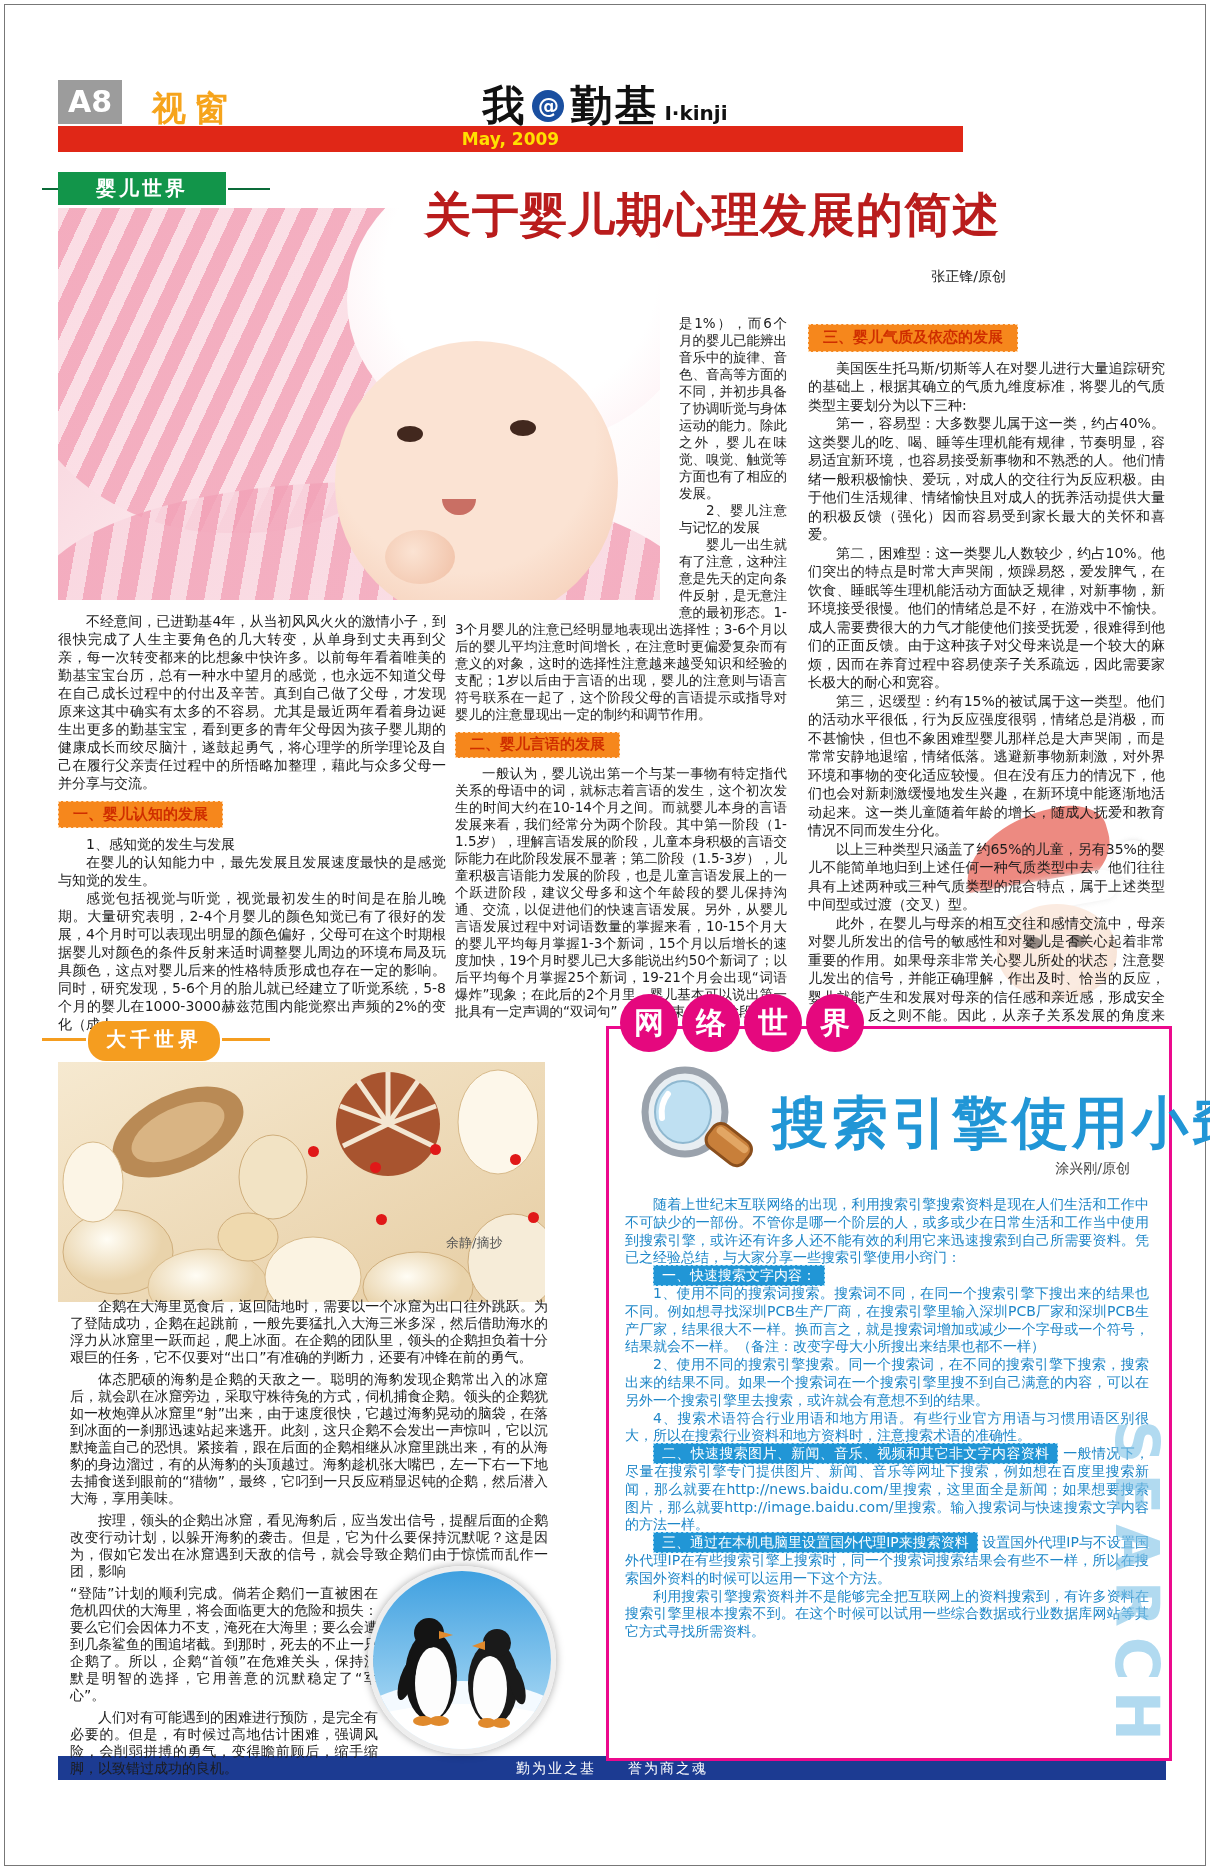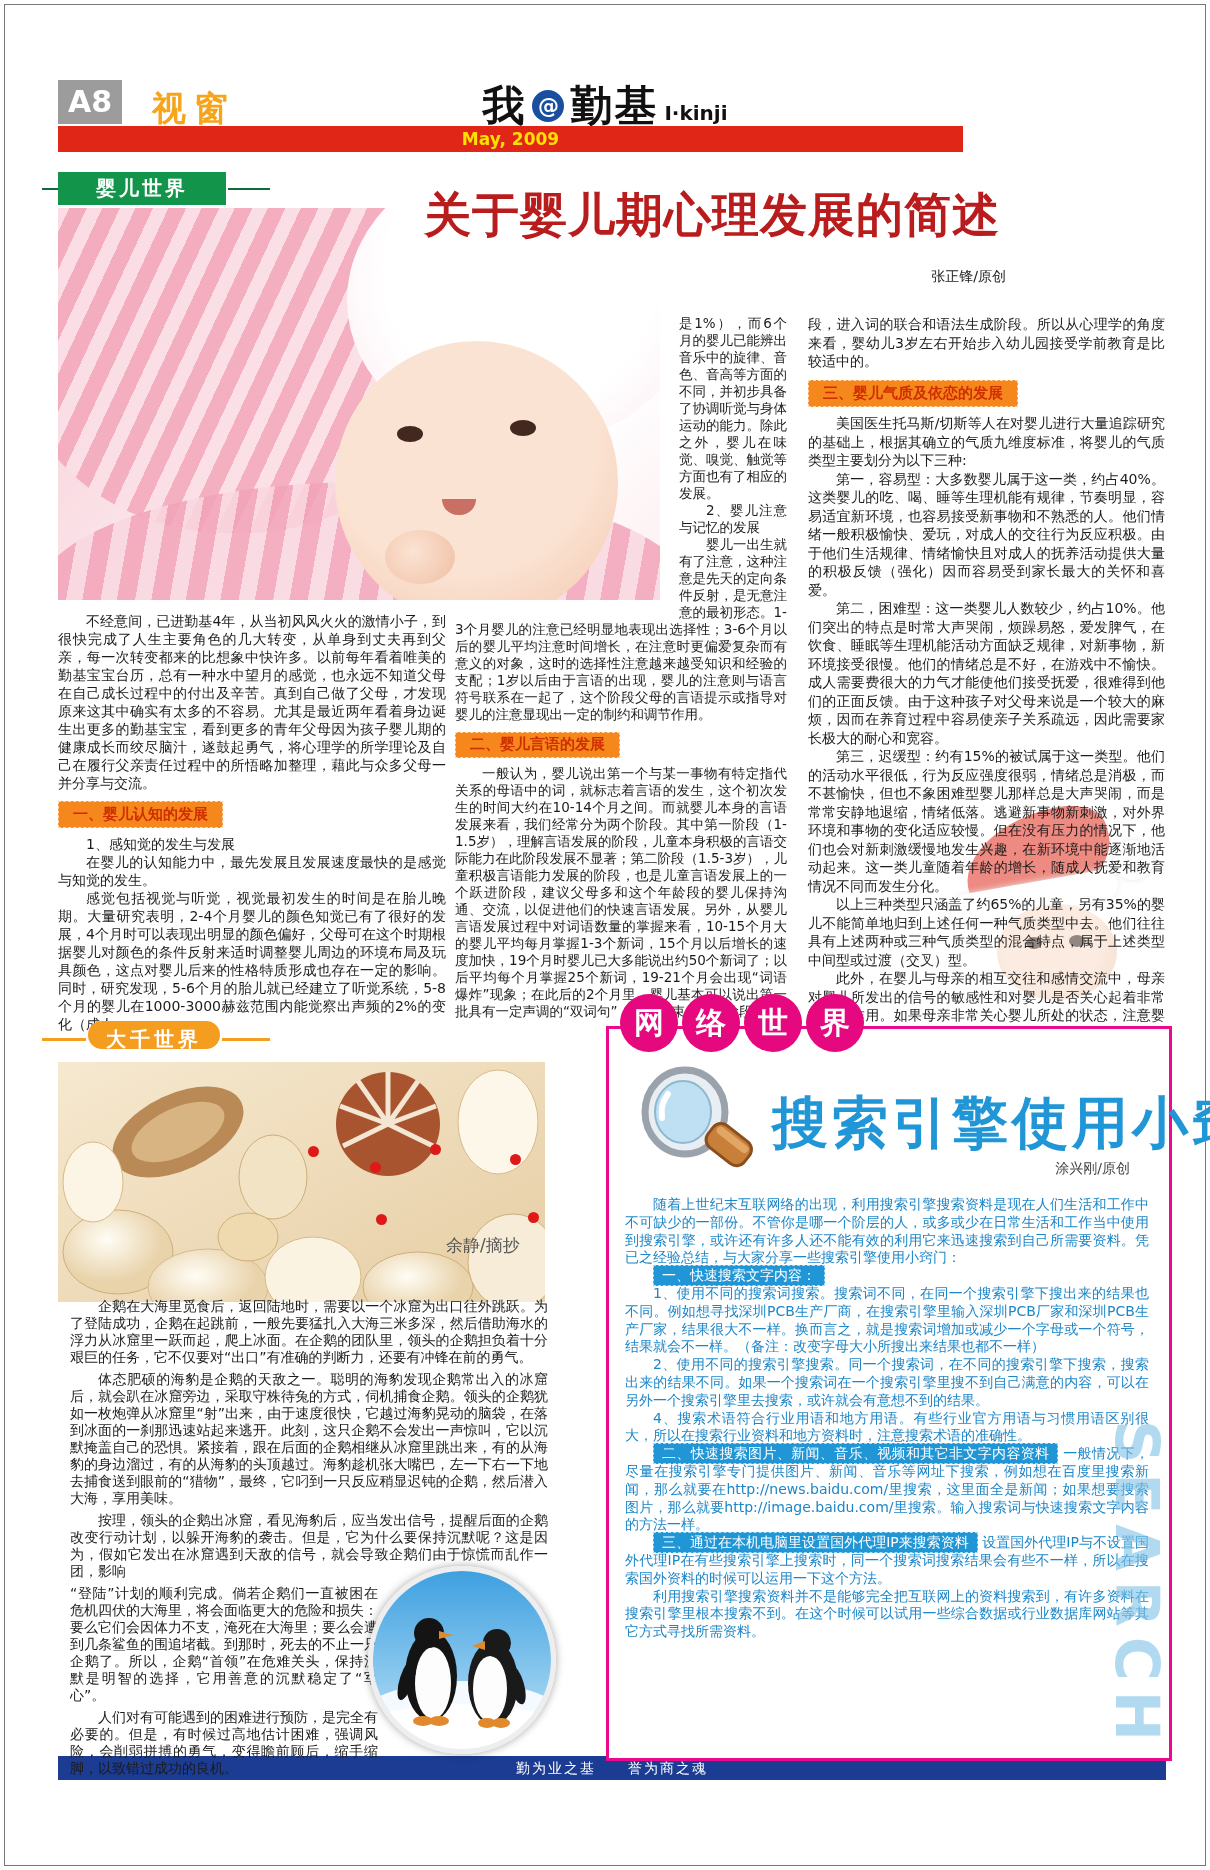--- a/index.html
+++ b/index.html
@@ -16,21 +16,21 @@
   .mh-cn{font-size:42px;font-weight:900;color:#111;letter-spacing:2px;}
   .mh-at{display:inline-block;width:32px;height:32px;border-radius:50%;background:#1a4fa0;color:#fff;
          font-size:21px;font-weight:bold;line-height:32px;text-align:center;}
   .mh-latin{font-size:20px;font-weight:800;color:#111;margin-top:14px;}
   .redbar{left:58px;top:126px;width:905px;height:26px;background:#e02717;color:#ffe000;
           font-size:17px;font-weight:bold;text-align:center;line-height:26px;}
   
   .greenlab{left:58px;top:172px;width:168px;height:33px;background:#12954a;color:#fff;
             font-size:20px;font-weight:bold;text-align:center;line-height:33px;letter-spacing:3px;z-index:3;}
   .gline{height:2px;background:#0c6b39;top:188px;}
-  .worldlab{left:88px;top:1021px;width:132px;height:28px;background:#f59d1f;color:#fff;border-radius:18px;
+  .worldlab{left:88px;top:1021px;width:132px;height:40px;background:#f59d1f;color:#fff;border-radius:18px;
             font-size:20px;font-weight:bold;text-align:center;line-height:36px;letter-spacing:4px;}
   .oline{height:3px;background:#f59d1f;top:1038px;}
   
   .jp{text-align:justify;text-indent:2em;margin:0;}
   .jp0{text-align:justify;text-indent:0;margin:0;}
   .leftcol{left:58px;top:612px;width:388px;font-size:14px;line-height:18px;}
   .midcol{left:455px;top:315px;width:332px;font-size:13.5px;line-height:17px;z-index:2;}
   .midfloat{float:left;width:224px;height:300px;}
   .rightcol{left:808px;top:315px;width:357px;font-size:14px;line-height:18.5px;z-index:2;}
   .obox{display:inline-block;background:#f6871c;color:#cf2e00;font-weight:bold;font-size:15px;
@@ -61,21 +61,21 @@
         transform:rotate(-10deg);box-shadow:0 0 6px #ddd;}
   .spom{position:absolute;left:168px;top:28px;width:40px;height:40px;background:#fff;border-radius:50%;box-shadow:0 0 5px #ccc;}
   .sface{position:absolute;left:52px;top:92px;width:120px;height:96px;border-radius:50%;
          background:radial-gradient(circle at 45% 40%,#f8dcc9 55%,#eec0a4 100%);}
   .seye{position:absolute;width:16px;height:12px;border-radius:50%;background:#3a261c;}
   .shellphoto{left:58px;top:1062px;width:487px;height:240px;overflow:hidden;}
   .ribbon{position:absolute;left:225px;top:88px;width:262px;height:74px;background:#2da0d8;
           border-radius:12px 20px 14px 22px;color:#fff;font-size:44px;font-weight:900;
           letter-spacing:4px;text-align:center;line-height:74px;}
   .rdot{position:absolute;width:11px;height:11px;border-radius:50%;background:#e01818;}
-  .byline2{position:absolute;left:388px;top:172px;font-size:17px;color:#555;}
+  .byline2{position:absolute;left:388px;top:172px;font-size:13px;color:#555;}
   .story{left:70px;top:1298px;width:478px;font-size:14px;line-height:17px;z-index:2;}
   .story p{margin:0 0 5px;}
   .storynarrow{width:308px;}
   .pengcircle{left:368px;top:1566px;width:178px;height:178px;border-radius:50%;overflow:hidden;
               border:5px solid #eee;box-shadow:0 0 8px rgba(0,0,0,.35);z-index:3;}
   
   .netbox{left:606px;top:1026px;width:560px;height:729px;border:3px solid #ec098d;background:#fff;z-index:2;}
   .netcircles{left:620px;top:994px;z-index:4;display:flex;}
   .ncirc{width:58px;height:58px;border-radius:50%;background:#e5087e;color:#fff;font-size:30px;
          font-weight:bold;text-align:center;line-height:58px;margin-right:4px;}
@@ -148,21 +148,20 @@
     <div class="shat"></div>
       <div class="spom"></div>
       <div class="sfur"></div>
     <div class="sface">
         <div class="seye" style="left:24%;top:34%;"></div>
         <div class="seye" style="left:60%;top:32%;"></div>
       </div>
   </div>
 
   <div class="abs rightcol">
-    <p class="jp0">段，进入词的联合和语法生成阶段。所以从心理学的角度来看，婴幼儿3岁左右开始步入幼儿园接受学前教育是比较适中的。</p>
     <div class="oboxwrap"><span class="obox">三、婴儿气质及依恋的发展</span></div>
     <p class="jp">美国医生托马斯/切斯等人在对婴儿进行大量追踪研究的基础上，根据其确立的气质九维度标准，将婴儿的气质类型主要划分为以下三种:</p>
     <p class="jp">第一，容易型：大多数婴儿属于这一类，约占40%。这类婴儿的吃、喝、睡等生理机能有规律，节奏明显，容易适宜新环境，也容易接受新事物和不熟悉的人。他们情绪一般积极愉快、爱玩，对成人的交往行为反应积极。由于他们生活规律、情绪愉快且对成人的抚养活动提供大量的积极反馈（强化）因而容易受到家长最大的关怀和喜爱。</p>
     <p class="jp">第二，困难型：这一类婴儿人数较少，约占10%。他们突出的特点是时常大声哭闹，烦躁易怒，爱发脾气，在饮食、睡眠等生理机能活动方面缺乏规律，对新事物，新环境接受很慢。他们的情绪总是不好，在游戏中不愉快。成人需要费很大的力气才能使他们接受抚爱，很难得到他们的正面反馈。由于这种孩子对父母来说是一个较大的麻烦，因而在养育过程中容易使亲子关系疏远，因此需要家长极大的耐心和宽容。</p>
     <p class="jp">第三，迟缓型：约有15%的被试属于这一类型。他们的活动水平很低，行为反应强度很弱，情绪总是消极，而不甚愉快，但也不象困难型婴儿那样总是大声哭闹，而是常常安静地退缩，情绪低落。逃避新事物新刺激，对外界环境和事物的变化适应较慢。但在没有压力的情况下，他们也会对新刺激缓慢地发生兴趣，在新环境中能逐渐地活动起来。这一类儿童随着年龄的增长，随成人抚爱和教育情况不同而发生分化。</p>
     <p class="jp">以上三种类型只涵盖了约65%的儿童，另有35%的婴儿不能简单地归到上述任何一种气质类型中去。他们往往具有上述两种或三种气质类型的混合特点，属于上述类型中间型或过渡（交叉）型。</p>
     <p class="jp">此外，在婴儿与母亲的相互交往和感情交流中，母亲对婴儿所发出的信号的敏感性和对婴儿是否关心起着非常重要的作用。如果母亲非常关心婴儿所处的状态，注意婴儿发出的信号，并能正确理解，作出及时、恰当的反应，婴儿就能产生和发展对母亲的信任感和亲近感，形成安全性依恋，反之则不能。因此，从亲子关系发展的角度来看，在婴儿成长的过程中，父母的长期陪伴也是至关重要的。</p>
   </div>
 
   <div class="abs oline" style="left:42px;width:44px;"></div>

